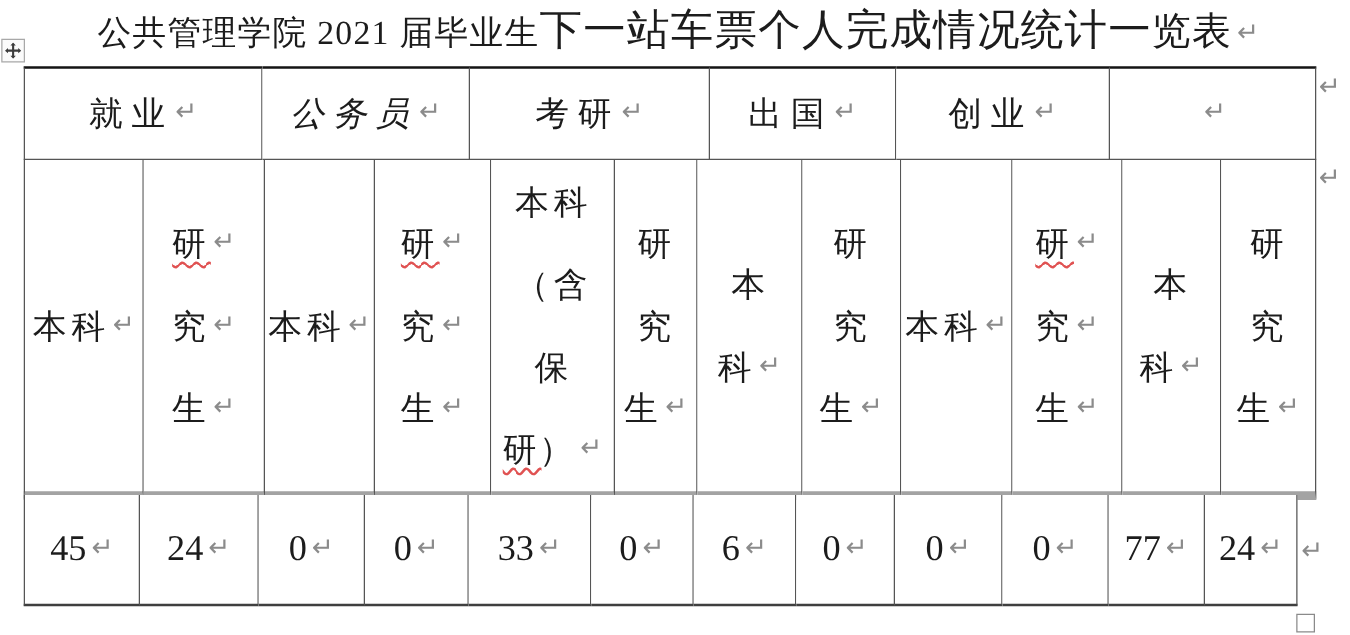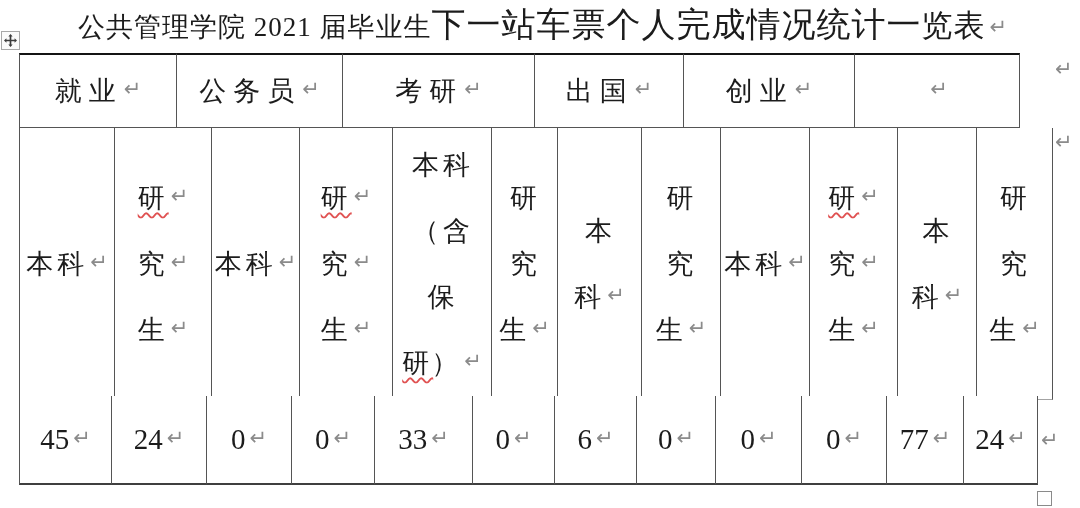--- a/index.html
+++ b/index.html
@@ -22,21 +22,21 @@
   #subheader-row{top:128px;height:272px;}
   #data-row{top:396px;height:89px;}
 
   .cell{box-sizing:border-box;border-right:1px solid #555;display:flex;background:#fff;}
   .cell:first-child{border-left:1px solid #555;}
 
   .h-cell{border-top:2px solid #141414;border-bottom:1px solid #555;
           align-items:center;justify-content:center;font-size:27px;}
   .hlabel{letter-spacing:7px;margin-right:-3px;}
 
-  .s-cell{flex-direction:column;align-items:center;justify-content:center;border-bottom:1px solid #a3a3a3;}
+  .s-cell{flex-direction:column;align-items:center;justify-content:center;border-bottom:7px solid #a3a3a3;}
   .line{height:66px;display:flex;align-items:center;justify-content:center;font-size:27px;}
   .line .ctext{letter-spacing:4px;margin-right:-2px;}
   .misspell{letter-spacing:4px;margin-right:-2px;
         text-decoration-line:underline;text-decoration-style:wavy;
         text-decoration-color:#e05252;text-decoration-thickness:2px;text-underline-offset:5px;}
 
   .d-cell{align-items:center;justify-content:center;font-size:29px;border-bottom:2px solid #3f3f3f;}
 
   
   .rowmark{position:absolute;font-family:"DejaVu Sans",sans-serif;color:#8b8b8b;font-size:21px;}
@@ -59,25 +59,25 @@
     <svg width="13" height="13" viewBox="0 0 14 14">
       <path d="M7 0 L9.3 2.6 H7.9 V6.1 H11.4 V4.7 L14 7 L11.4 9.3 V7.9 H7.9 V11.4 H9.3 L7 14 L4.7 11.4 H6.1 V7.9 H2.6 V9.3 L0 7 L2.6 4.7 V6.1 H6.1 V2.6 H4.7 Z" fill="#3c3c3c"></path>
     </svg>
   </div>
 
   <div class="doc-title">
     <span class="t1">公共管理学院 2021 届毕业生</span><span class="t2">下一站车票个人完成情况统计一</span><span class="t3">览表</span><span class="mark">↵</span>
   </div>
 
   <div id="header-row" class="trow">
-      <div class="cell h-cell" style="width: 158px;">
+      <div class="cell h-cell" style="width: 191px;">
         <span class="hlabel">就业</span>
         <span class="mark">↵</span>
       </div>
-      <div class="cell h-cell" style="width: 166px;">
+      <div class="cell h-cell" style="width: 166px; font-style: italic;">
         <span class="hlabel">公务员</span>
         <span class="mark">↵</span>
       </div>
       <div class="cell h-cell" style="width: 192px;">
         <span class="hlabel">考研</span>
         <span class="mark">↵</span>
       </div>
       <div class="cell h-cell" style="width: 149px;">
         <span class="hlabel">出国</span>
         <span class="mark">↵</span>

